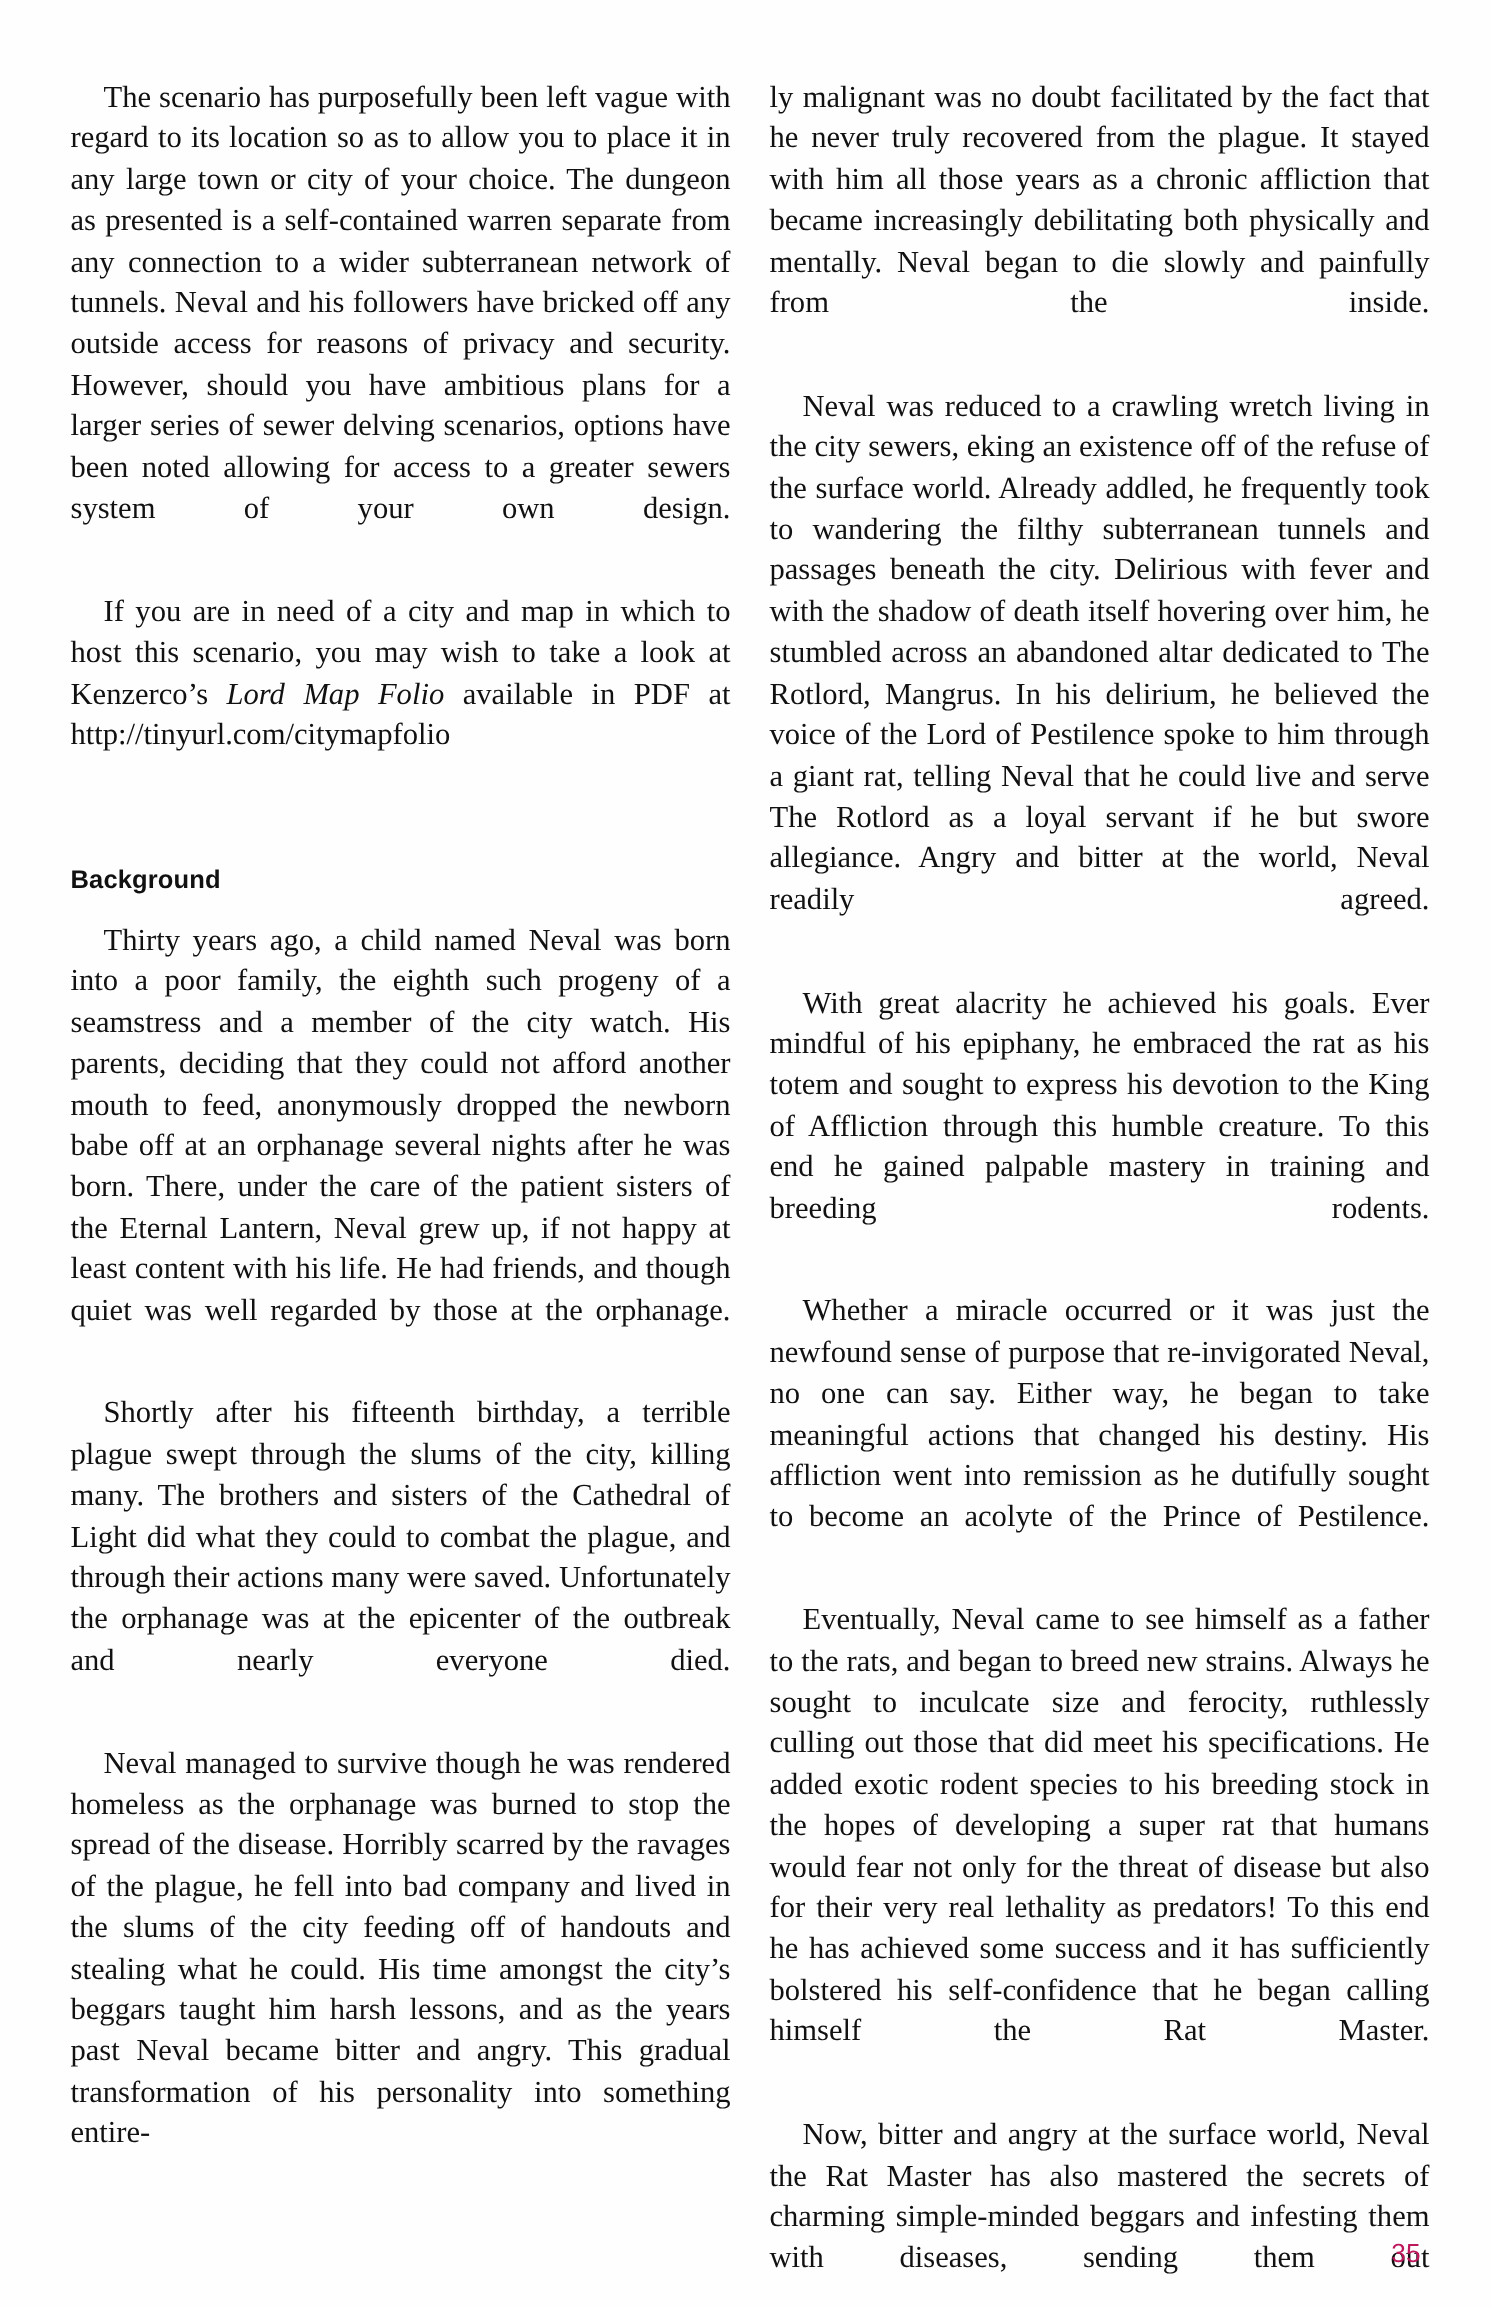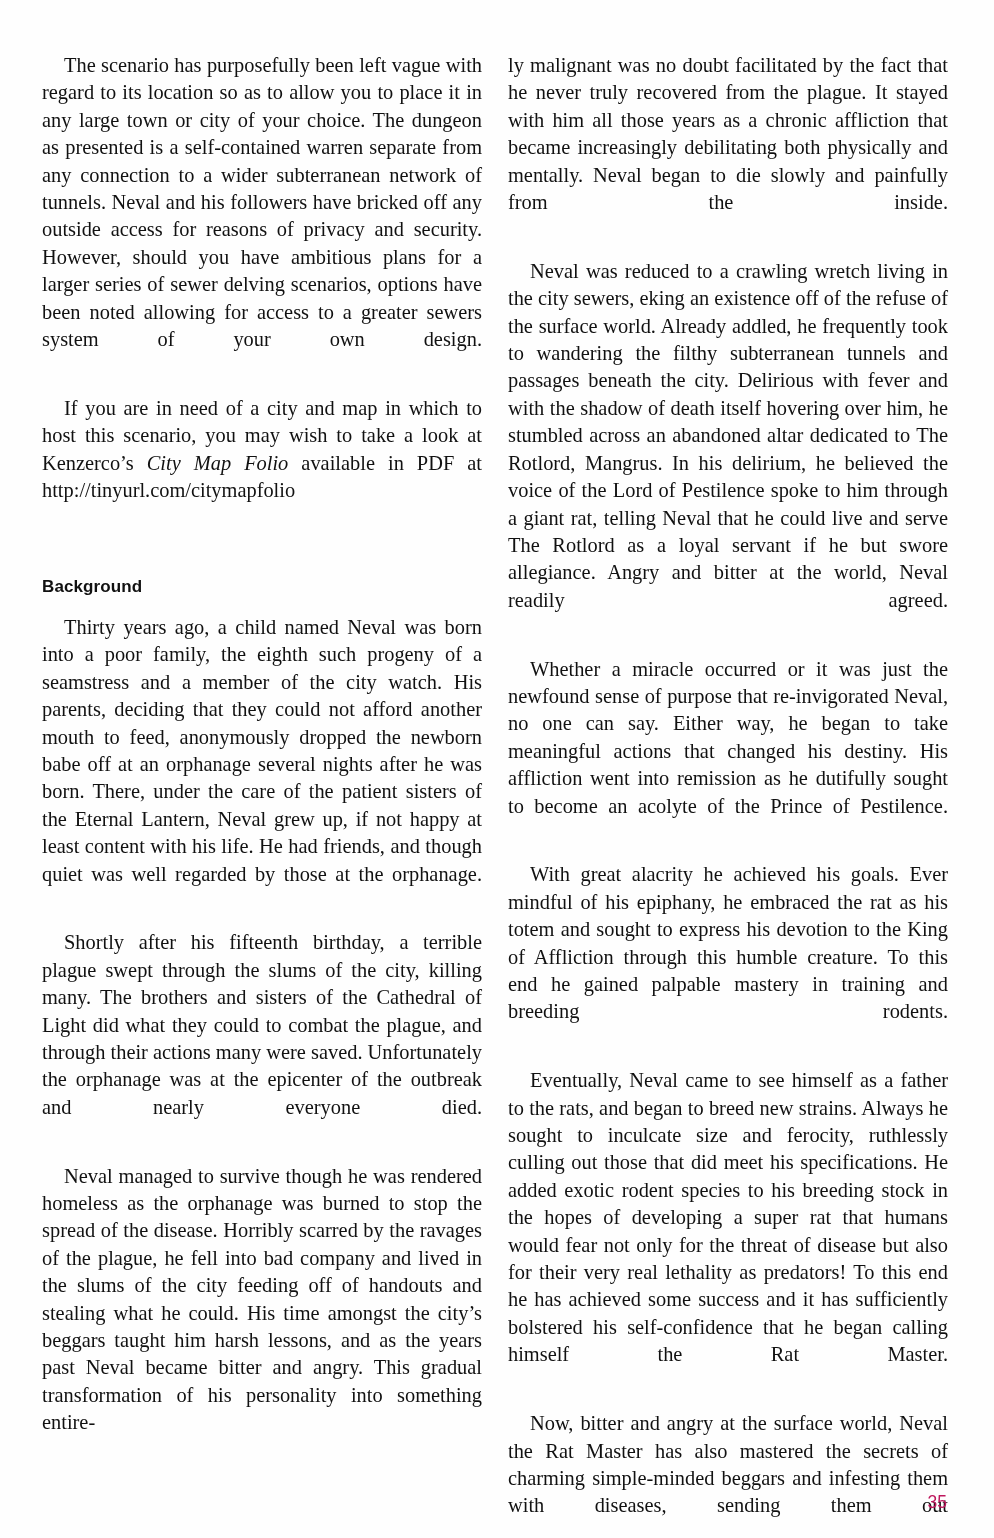--- a/index.html
+++ b/index.html
@@ -22,21 +22,20 @@
 
   .columns {
     position: absolute;
     left: 47px;
     top: 52px;
     width: 901px;
     height: 1400px;
     display: flex;
     flex-direction: row;
     gap: 26px;
-    justify-content: flex-end;
   }
 
   .column {
     width: 440px;
     flex: 0 0 440px;
   }
 
   
   p.body {
     margin: 0;
@@ -108,43 +107,43 @@
 <body>
 
 <div class="page">
 
   <div class="columns">
 
     <div class="column">
 
       <p class="body indent">The scenario has purposefully been left vague with regard to its location so as to allow you to place it in any large town or city of your choice. The dungeon as presented is a self-contained warren separate from any connection to a wider subterranean network of tunnels. Neval and his followers have bricked off any outside access for reasons of privacy and security. However, should you have ambitious plans for a larger series of sewer delving scenarios, options have been noted allowing for access to a greater sewers system of your own design.</p>
 
-      <p class="body indent"><span>If you are in need of a city and map in which to host this scenario, you may wish to take a look at Kenzerco’s </span><em class="title-italic">City Map Folio</em><span> available in PDF at http://tinyurl.com/citymapfolio</span></p>
+      <p class="body indent"><span>If you are in need of a city and map in which to host this scenario, you may wish to take a look at Kenzerco’s </span><em class="title-italic">Lord Map Folio</em><span> available in PDF at http://tinyurl.com/citymapfolio</span></p>
 
       <div class="heading-block">
         <h2 class="section-heading">Background</h2>
       </div>
 
       <p class="body indent">Thirty years ago, a child named Neval was born into a poor family, the eighth such progeny of a seamstress and a member of the city watch. His parents, deciding that they could not afford another mouth to feed, anonymously dropped the newborn babe off at an orphanage several nights after he was born. There, under the care of the patient sisters of the Eternal Lantern, Neval grew up, if not happy at least content with his life. He had friends, and though quiet was well regarded by those at the orphanage.</p>
 
       <p class="body indent">Shortly after his fifteenth birthday, a terrible plague swept through the slums of the city, killing many. The brothers and sisters of the Cathedral of Light did what they could to combat the plague, and through their actions many were saved. Unfortunately the orphanage was at the epicenter of the outbreak and nearly everyone died.</p>
 
       <p class="body indent">Neval managed to survive though he was rendered homeless as the orphanage was burned to stop the spread of the disease. Horribly scarred by the ravages of the plague, he fell into bad company and lived in the slums of the city feeding off of handouts and stealing what he could. His time amongst the city’s beggars taught him harsh lessons, and as the years past Neval became bitter and angry. This gradual transformation of his personality into something entire-</p>
 
     </div>
 
     <div class="column">
 
       <p class="body cont">ly malignant was no doubt facilitated by the fact that he never truly recovered from the plague. It stayed with him all those years as a chronic affliction that became increasingly debilitating both physically and mentally. Neval began to die slowly and painfully from the inside.</p>
 
       <p class="body indent">Neval was reduced to a crawling wretch living in the city sewers, eking an existence off of the refuse of the surface world. Already addled, he frequently took to wandering the filthy subterranean tunnels and passages beneath the city. Delirious with fever and with the shadow of death itself hovering over him, he stumbled across an abandoned altar dedicated to The Rotlord, Mangrus. In his delirium, he believed the voice of the Lord of Pestilence spoke to him through a giant rat, telling Neval that he could live and serve The Rotlord as a loyal servant if he but swore allegiance. Angry and bitter at the world, Neval readily agreed.</p>
 
+      <p class="body indent">With great alacrity he achieved his goals. Ever mindful of his epiphany, he embraced the rat as his totem and sought to express his devotion to the King of Affliction through this humble creature. To this end he gained palpable mastery in training and breeding rodents.</p>
+
       <p class="body indent">Whether a miracle occurred or it was just the newfound sense of purpose that re-invigorated Neval, no one can say. Either way, he began to take meaningful actions that changed his destiny. His affliction went into remission as he dutifully sought to become an acolyte of the Prince of Pestilence.</p>
-
-      <p class="body indent">With great alacrity he achieved his goals. Ever mindful of his epiphany, he embraced the rat as his totem and sought to express his devotion to the King of Affliction through this humble creature. To this end he gained palpable mastery in training and breeding rodents.</p>
 
       <p class="body indent">Eventually, Neval came to see himself as a father to the rats, and began to breed new strains. Always he sought to inculcate size and ferocity, ruthlessly culling out those that did meet his specifications. He added exotic rodent species to his breeding stock in the hopes of developing a super rat that humans would fear not only for the threat of disease but also for their very real lethality as predators! To this end he has achieved some success and it has sufficiently bolstered his self-confidence that he began calling himself the Rat Master.</p>
 
       <p class="body indent">Now, bitter and angry at the surface world, Neval the Rat Master has also mastered the secrets of charming simple-minded beggars and infesting them with diseases, sending them out</p>
 
     </div>
 
   </div>
 
   <div class="folio">35</div>

